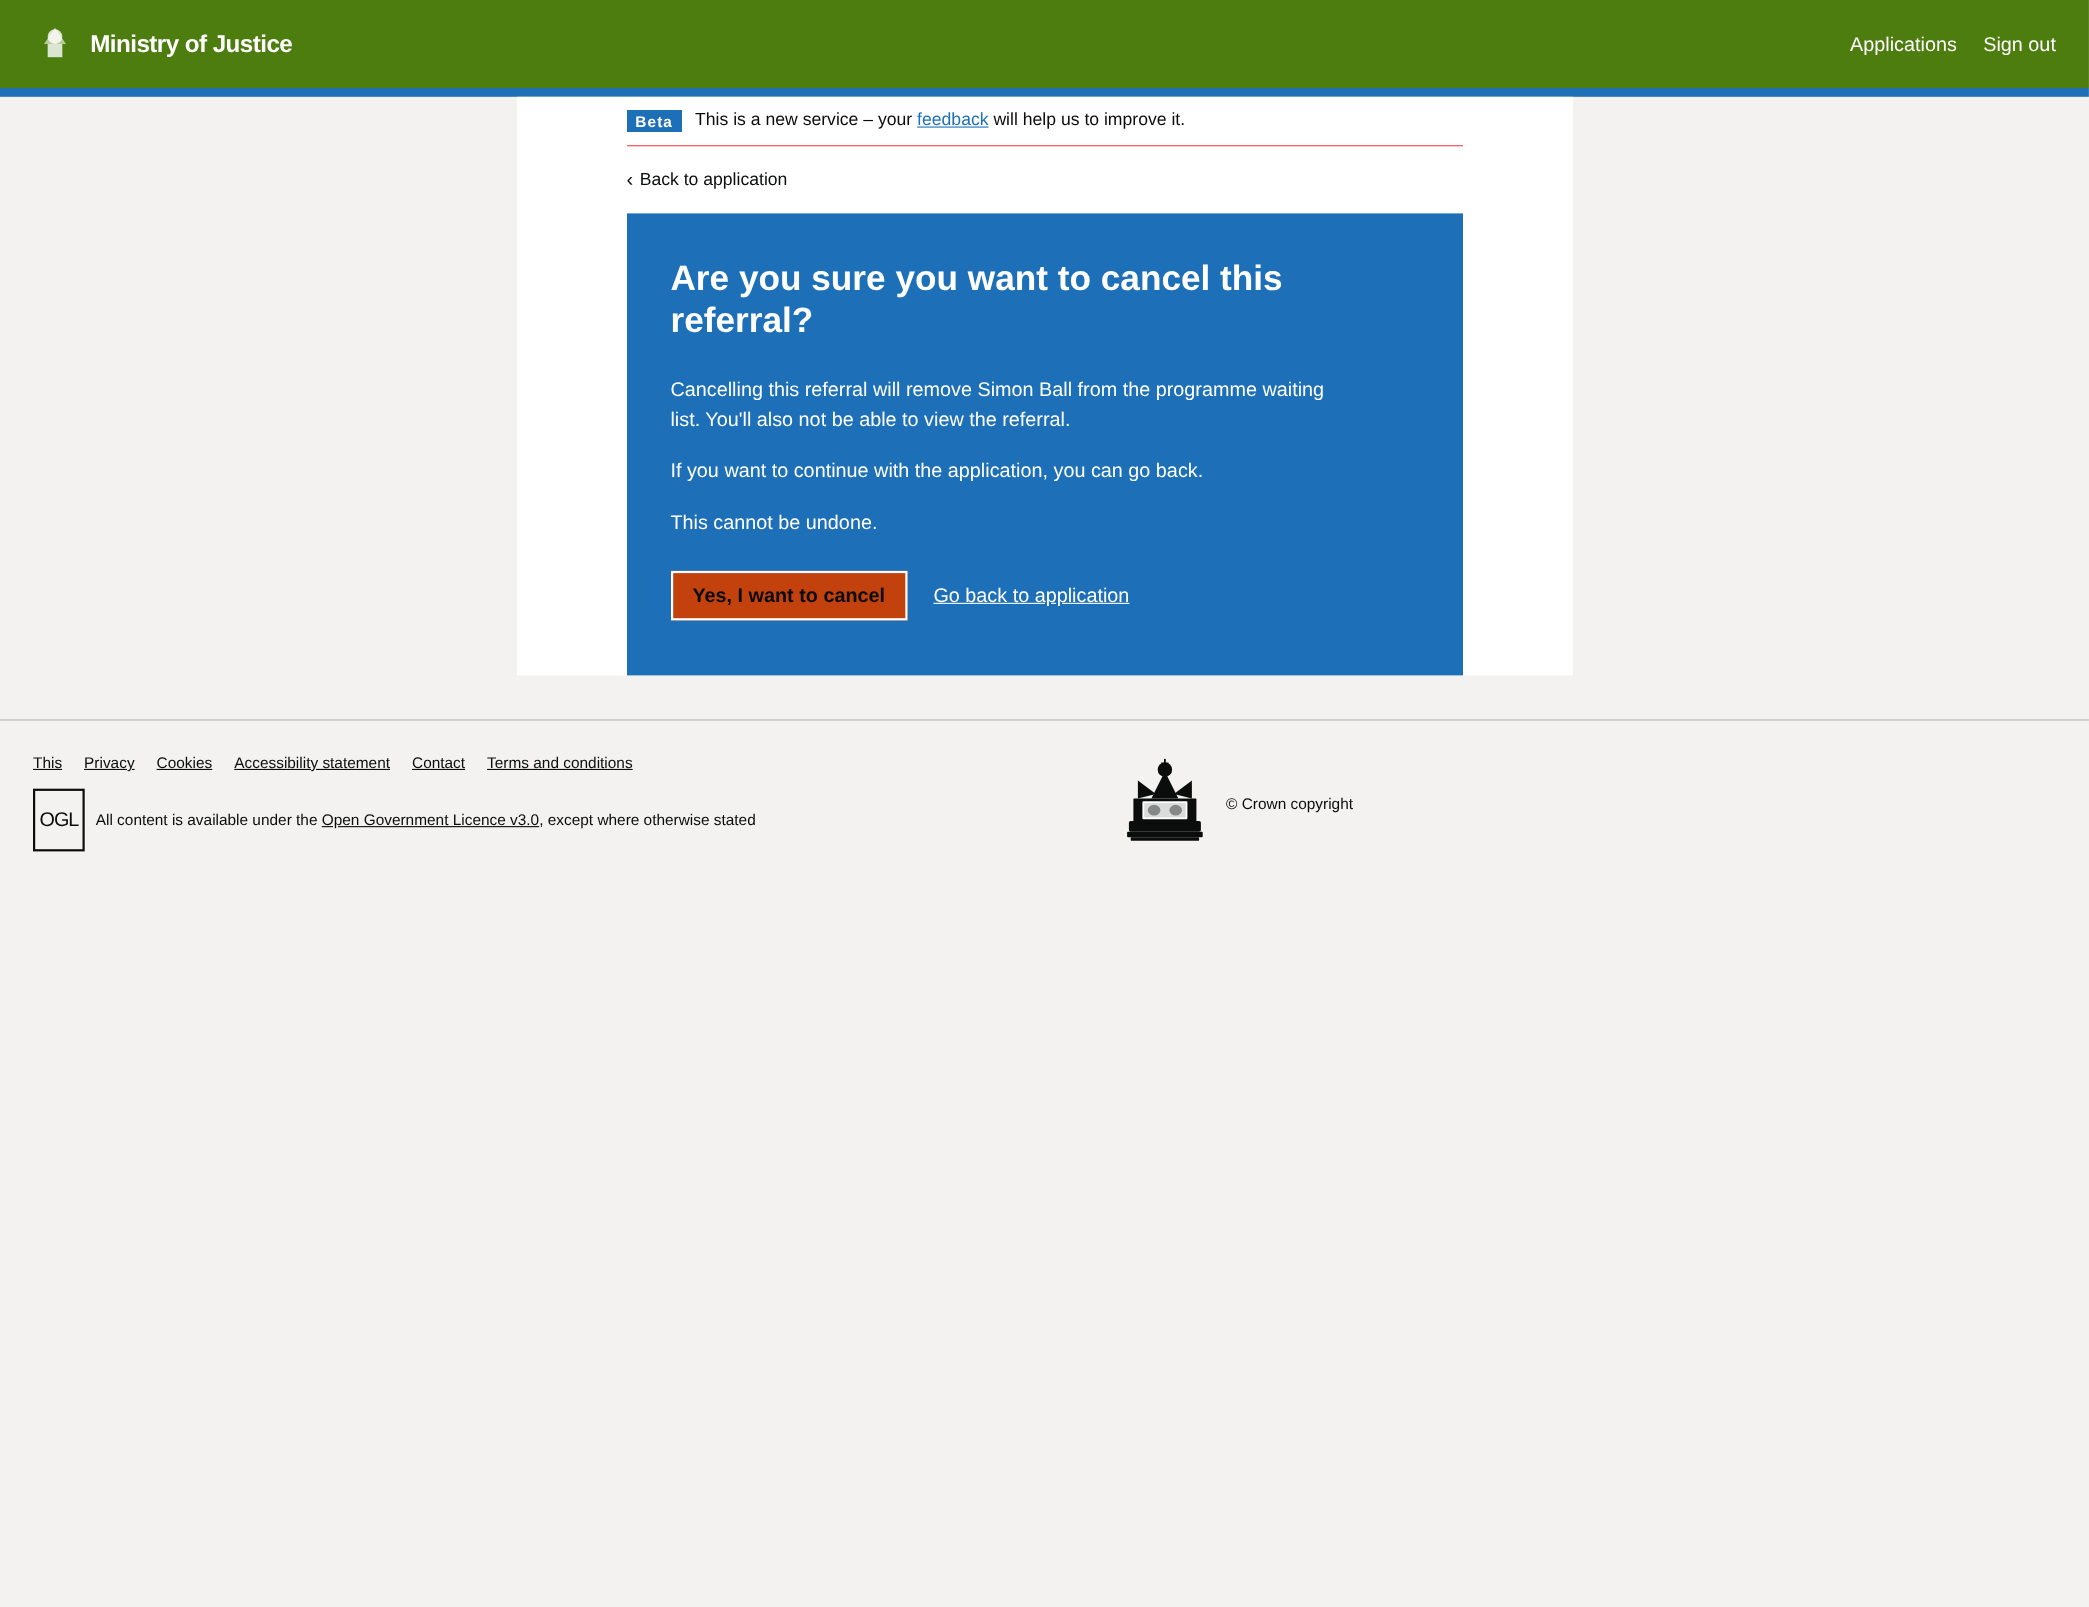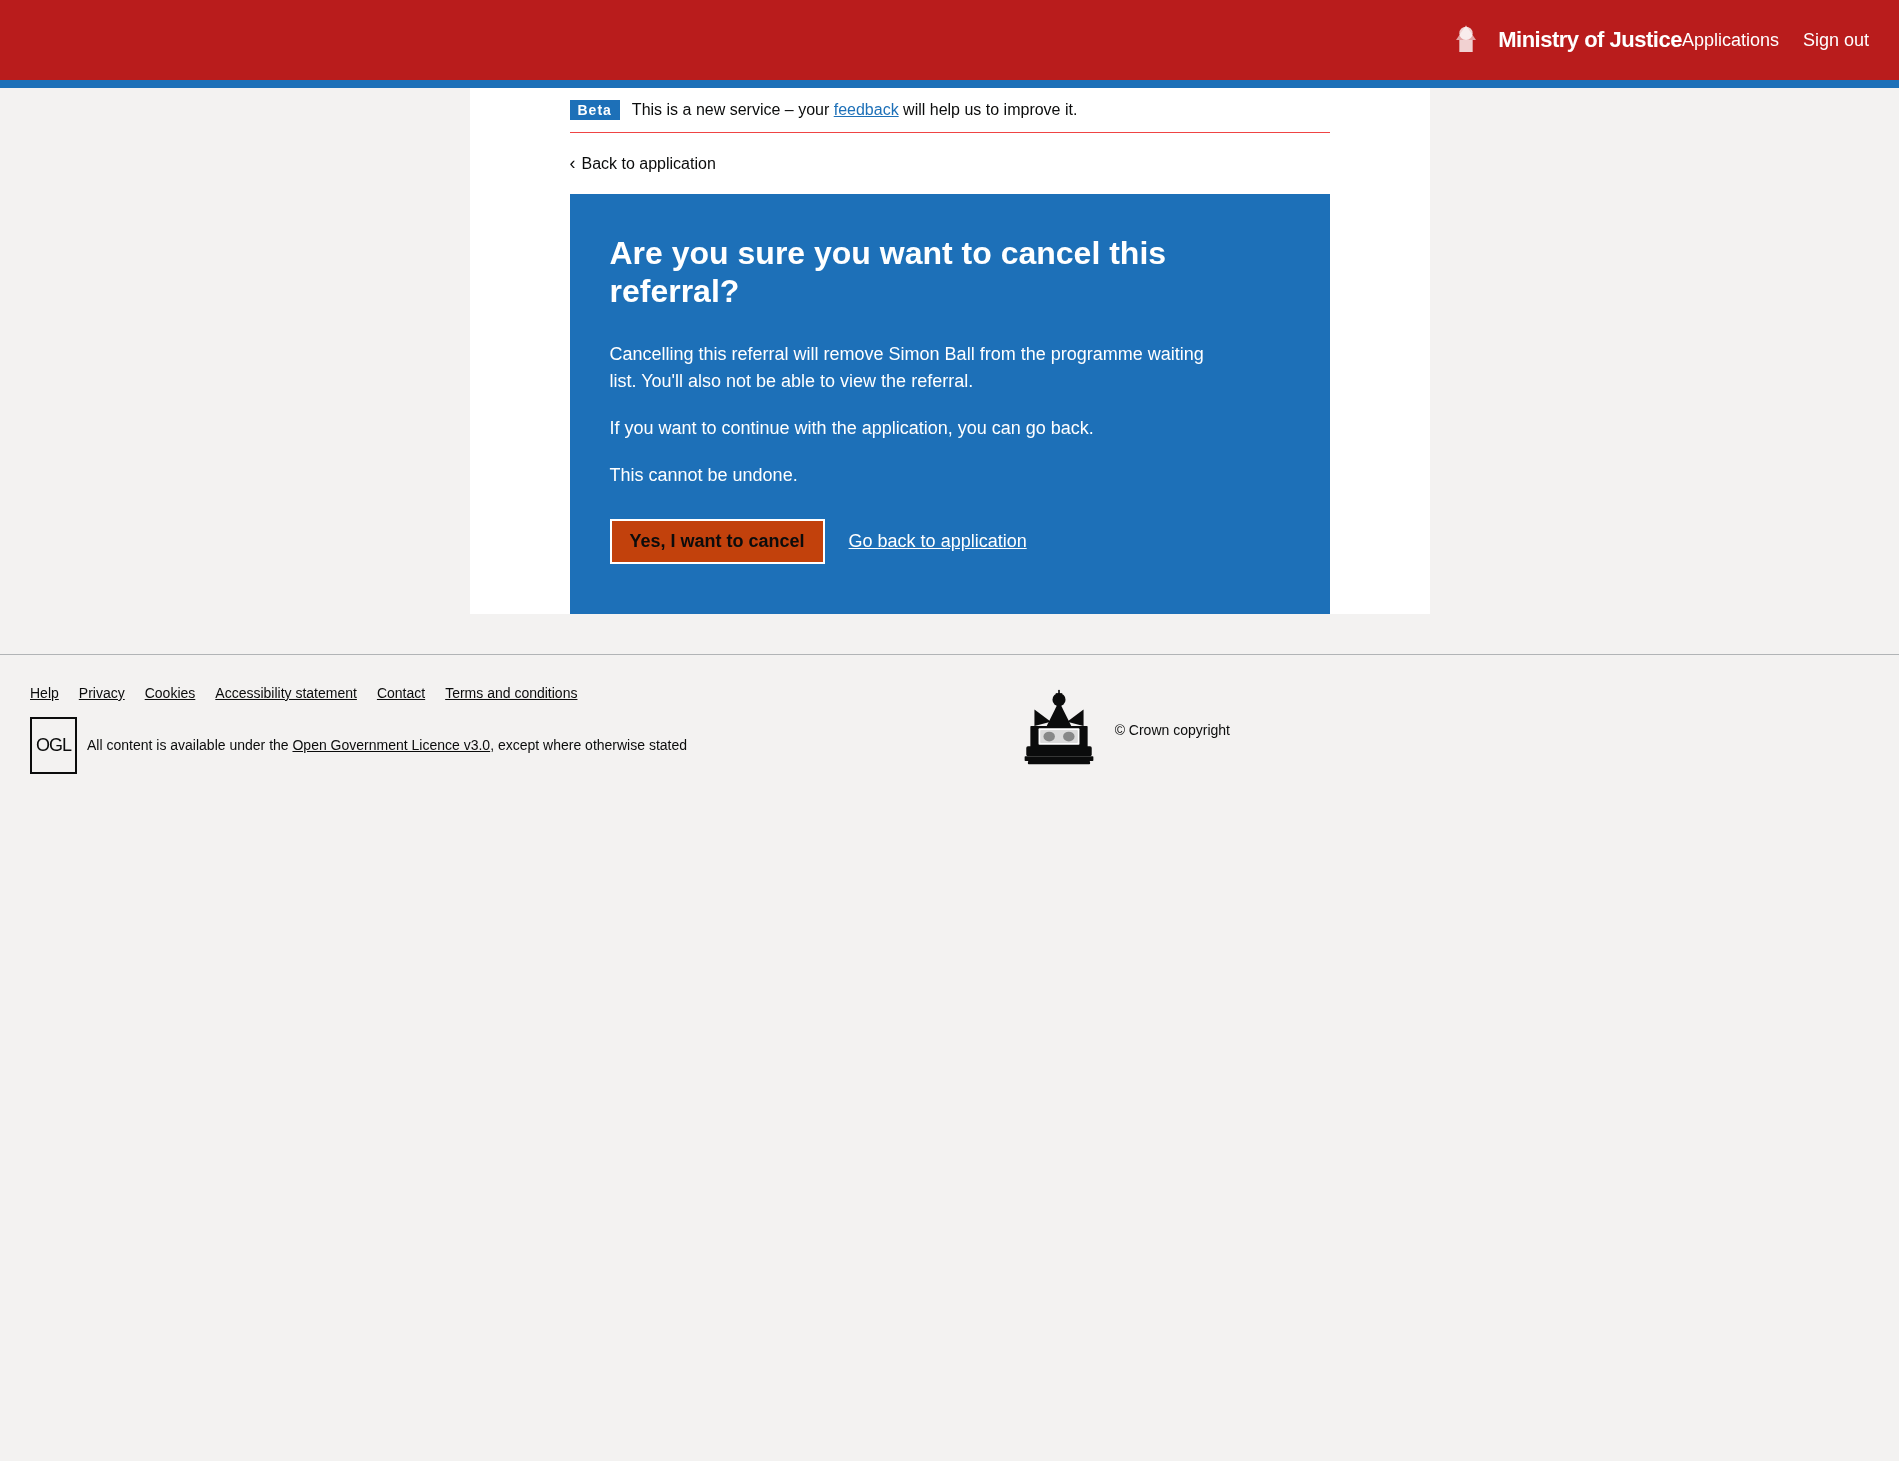--- a/index.html
+++ b/index.html
@@ -10,25 +10,25 @@
 
     body {
       font-family: "GDS Transport", Arial, sans-serif;
       font-size: 16px;
       background: #f3f2f1;
       min-height: 100vh;
     }
 
     
     .header {
-      background: #b91c1c;
+      background: #4d7c0f;
       padding: 0 30px;
       display: flex;
       align-items: center;
-      justify-content: flex-end;
+      justify-content: space-between;
       min-height: 80px;
     }
 
     .header-logo {
       display: flex;
       align-items: center;
       gap: 12px;
       text-decoration: none;
     }
 
@@ -287,21 +287,21 @@
       </div>
     </div>
 
   </div>
 </div>
 
 <footer class="footer">
   <div class="footer-inner">
     <div class="footer-left">
       <div class="footer-links">
-        <a href="#">Help</a>
+        <a href="#">This</a>
         <a href="#">Privacy</a>
         <a href="#">Cookies</a>
         <a href="#">Accessibility statement</a>
         <a href="#">Contact</a>
         <a href="#">Terms and conditions</a>
       </div>
       <div class="footer-ogl">
         <span class="ogl-logo">OGL</span>
         <span class="ogl-text">
           <span>All content is available under the </span><a href="#">Open Government Licence v3.0</a><span>, except where otherwise stated</span>

